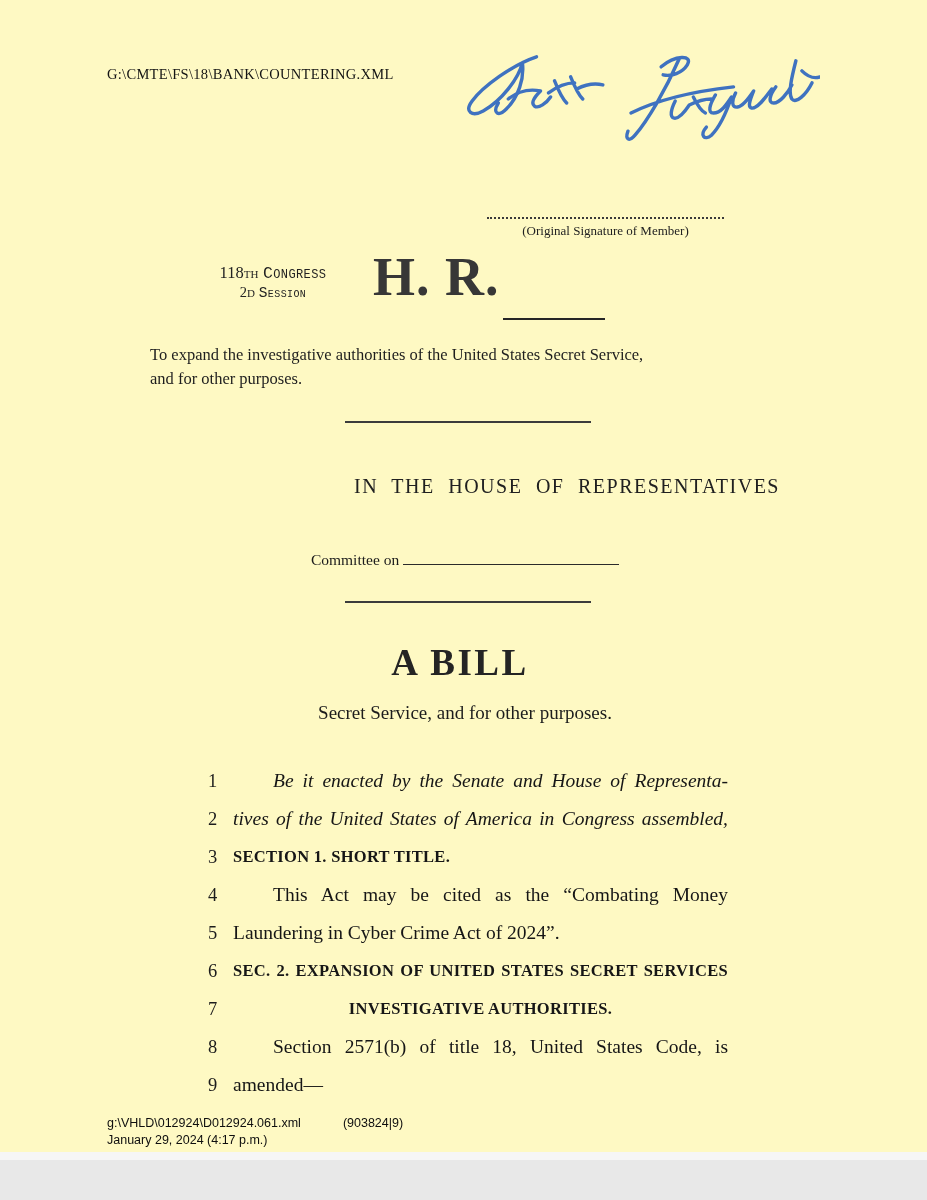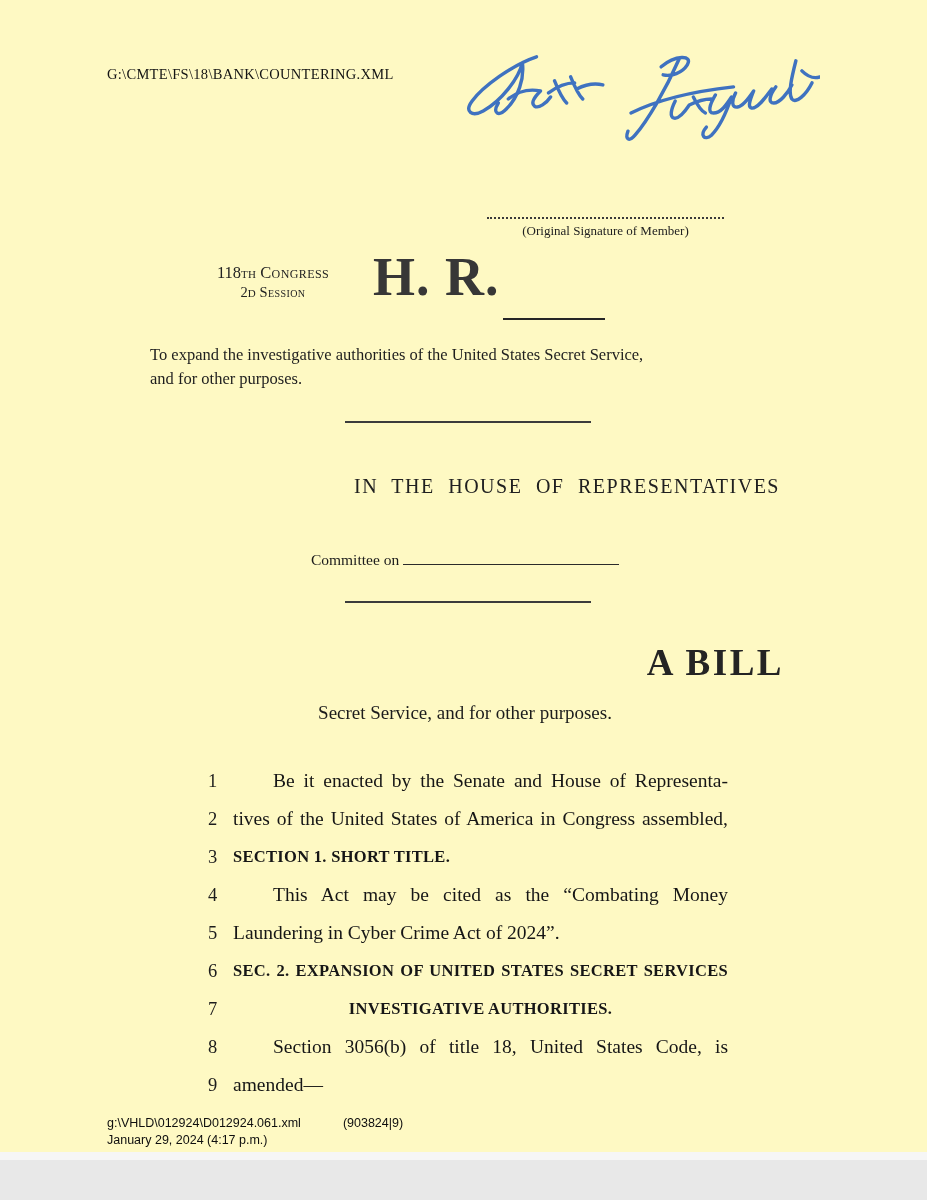--- a/index.html
+++ b/index.html
@@ -18,48 +18,48 @@
   .sig{position:absolute;left:448px;top:50px;width:372px;height:102px;}
   .sig path{fill:none;stroke:var(--sig-color,#3f72c0);stroke-width:3.4;stroke-linecap:round;stroke-linejoin:round;}
   
   .sigline-wrap{position:absolute;left:487px;top:203px;width:237px;text-align:center;}
   .dotted{border-bottom:2px dotted #3a3a3a;height:14px;}
   .sig-caption{font-size:13px;margin-top:4px;color:#222;}
   
   .congress{position:absolute;left:190px;top:264px;width:166px;text-align:center;line-height:18px;color:#222;}
   .congress .row1{font-size:16.5px;}
   .congress .row2{font-size:14.5px;}
-  .sc{font-variant:small-caps;letter-spacing:.4px;}
+  .sc{font-variant:small-caps;letter-spacing:.4px;font-family:Liberation Mono, monospace;}
   .ord{font-size:11px;text-transform:uppercase;letter-spacing:.2px;}
   
   .hr-big{position:absolute;left:373px;top:250px;font-size:54px;font-weight:bold;color:#373737;letter-spacing:1px;line-height:1;}
   .hr-blank{position:absolute;left:503px;top:318px;width:102px;border-top:2.2px solid #262626;}
   
   .preamble{position:absolute;left:150px;top:343px;width:630px;text-align:left;font-size:16.5px;line-height:24px;color:#1e1e1e;}
   
   .rule{position:absolute;left:345px;width:246px;border-top:2px solid #3c3c3c;}
   .rule1{top:421px;} .rule2{top:601px;}
   
   .house{position:absolute;left:150px;top:467px;width:630px;text-align:right;font-size:20px;letter-spacing:1.5px;word-spacing:7px;color:#202020;margin-top:8px;}
   
   .intro1{position:absolute;left:212px;top:527px;width:528px;font-size:15.5px;text-align:justify;text-align-last:justify;color:#1c1c1c;}
   .intro2{position:absolute;left:150px;top:551px;width:630px;font-size:15.5px;text-align:center;color:#1c1c1c;}
   .blank{display:inline-block;border-bottom:1.6px solid #2b2b2b;height:13px;vertical-align:baseline;}
   .blank-xs{width:20px;} .blank-md{width:102px;} .blank-lg{width:216px;}
   
-  .abill{position:absolute;left:154px;top:641px;width:630px;text-align:right;font-size:37px;font-weight:bold;letter-spacing:2.5px;color:#242424;}
+  .abill{position:absolute;left:145px;top:641px;width:630px;text-align:center;font-size:37px;font-weight:bold;letter-spacing:2.5px;color:#242424;}
   
   .bill-title{position:absolute;left:150px;top:695px;width:630px;text-align:center;font-size:19px;line-height:36px;color:#1c1c1c;}
   
   .body-lines{position:absolute;left:186px;top:762px;width:542px;}
   .bline{position:relative;height:38px;}
   .lnum{position:absolute;left:22px;top:0;line-height:38px;font-size:18.5px;color:#1c1c1c;}
   .ltext{position:absolute;left:47px;right:0;top:0;line-height:38px;font-size:19.5px;color:#161616;white-space:nowrap;}
   .justify .ltext{text-align:justify;text-align-last:justify;white-space:normal;}
-  .italic .ltext{}
+  .italic .ltext{font-style:italic;}
   .indent .ltext{text-indent:40px;}
   .bold .ltext{font-weight:bold;font-size:16.5px;letter-spacing:.3px;}
   .center .ltext{text-align:center;white-space:normal;}
   
   .footer{position:absolute;left:107px;top:1115px;font-family:"Liberation Sans", sans-serif;font-size:12.5px;line-height:17px;color:#0e0e0e;}
   .footer .code{display:inline-block;margin-left:42px;text-align:right;}
   .bottom-edge{position:absolute;left:0;bottom:0;width:100%;height:8px;background:#f6f6f6;}
 </style>
 </head>
 <body>
@@ -132,21 +132,21 @@
       <div class="bline bold justify">
         <span class="lnum">6</span>
         <span class="ltext">SEC. 2. EXPANSION OF UNITED STATES SECRET SERVICES</span>
       </div>
       <div class="bline bold center">
         <span class="lnum">7</span>
         <span class="ltext">INVESTIGATIVE AUTHORITIES.</span>
       </div>
       <div class="bline justify indent">
         <span class="lnum">8</span>
-        <span class="ltext">Section 3056(b) of title 18, United States Code, is</span>
+        <span class="ltext">Section 2571(b) of title 18, United States Code, is</span>
       </div>
       <div class="bline">
         <span class="lnum">9</span>
         <span class="ltext">amended—</span>
       </div>
     </div>
 
   <div class="footer">
     <div><span>g:\VHLD\012924\D012924.061.xml</span><span class="code">(903824|9)</span></div>
     <div>January 29, 2024 (4:17 p.m.)</div>

